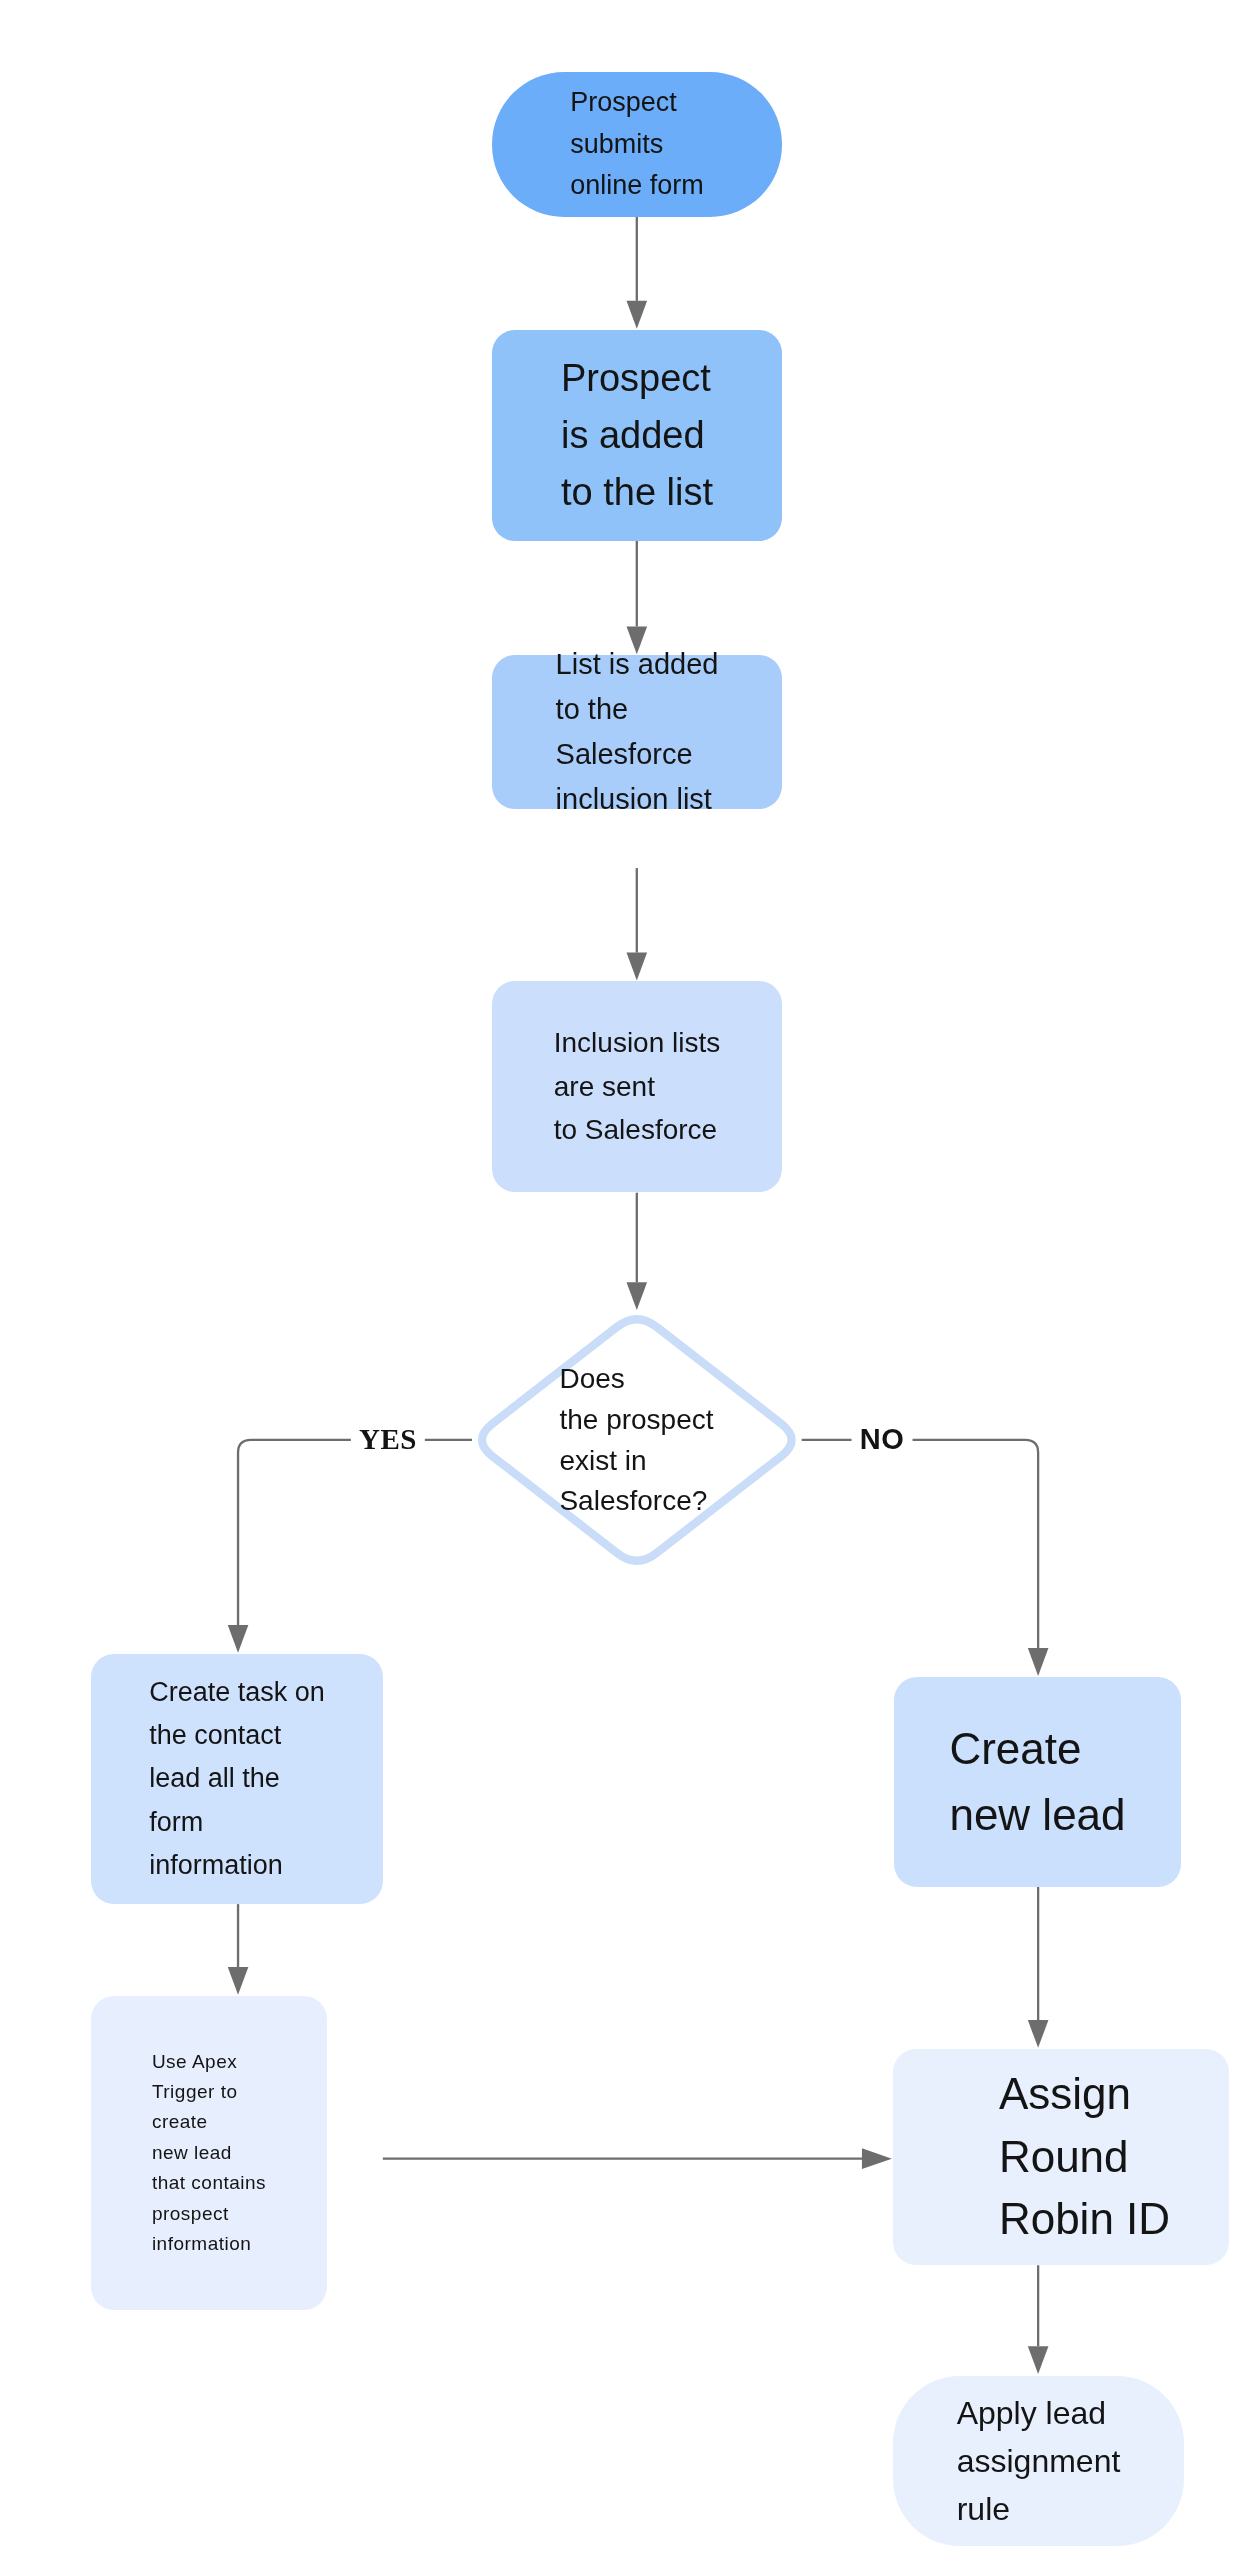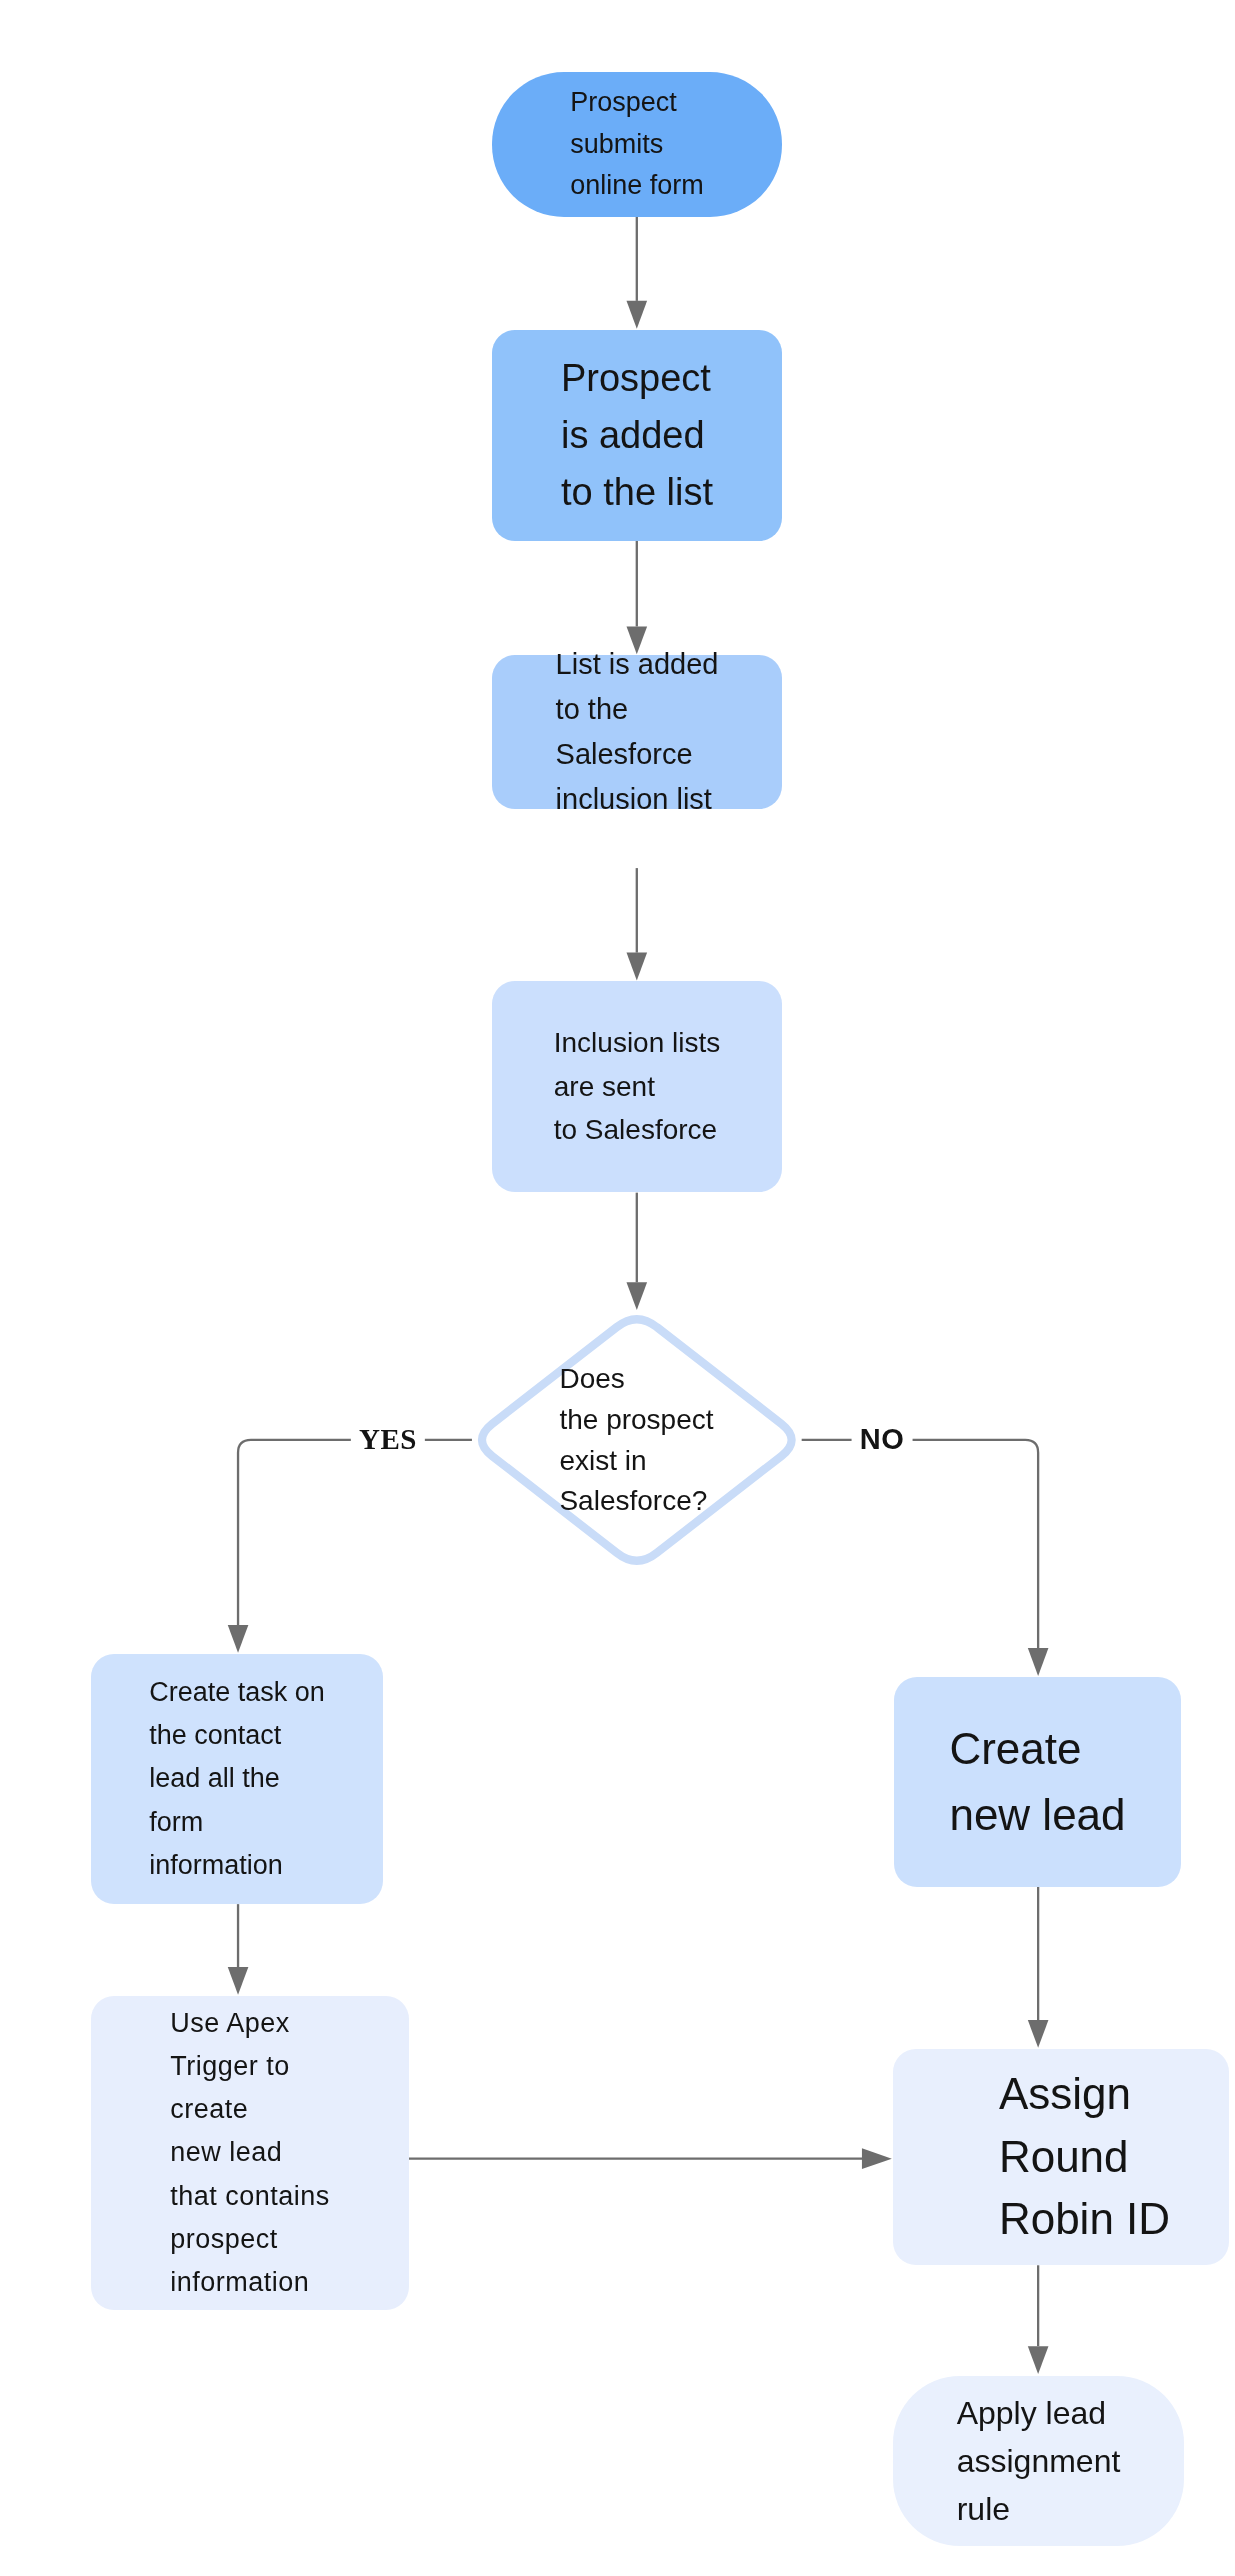--- a/index.html
+++ b/index.html
@@ -24,21 +24,21 @@
     text-align: left;
     white-space: pre-line;
     line-height: 1.55;
   }
   .node-start      { left: 492px;  top: 72px;  width: 290px; height: 145px; border-radius: 72px; font-size: 27px; }
   .node-p2         { left: 492px;  top: 330px;  width: 290px; height: 211px; border-radius: 23px;  font-size: 38px; line-height: 1.5; }
   .node-p3         { left: 492px;  top: 655px; width: 290px; height: 154px; border-radius: 23px;  font-size: 29px; }
   .node-p4         { left: 492px;  top: 981px; width: 290px; height: 211px; border-radius: 23px;  font-size: 28px; }
   .node-decision   { left: 518px; top: 1345px; width: 237px; height: 191px; font-size: 28px; line-height: 1.45; background: transparent !important; }
   .node-left1      { left: 91px;  top: 1654px; width: 292px; height: 250px; border-radius: 23px;  font-size: 27px; line-height: 1.6; }
-  .node-left2      { left: 91px;  top: 1996px; width: 318px; height: 314px; border-radius: 23px;  font-size: 27px; line-height: 1.6; letter-spacing: 0.5px; }
+  .node-left2      { left: 91px;  top: 1996px; width: 236px; height: 314px; border-radius: 23px;  font-size: 19px; line-height: 1.6; letter-spacing: 0.5px; }
   .node-right1     { left: 894px; top: 1677px; width: 287px; height: 210px; border-radius: 23px;  font-size: 44px; line-height: 1.5; }
   .node-right2     { left: 893px; top: 2049px; width: 289px; height: 216px; border-radius: 23px;  font-size: 44px; line-height: 1.42; padding-left: 47px; }
   .node-end        { left: 893px; top: 2376px; width: 291px; height: 170px; border-radius: 67px; font-size: 32px; line-height: 1.5; }
   .edge-label {
     position: absolute;
     transform: translate(-50%, -50%);
     font-size: 29px;
     font-weight: bold;
     letter-spacing: 0.5px;
     padding: 2.1px 8.2px;

